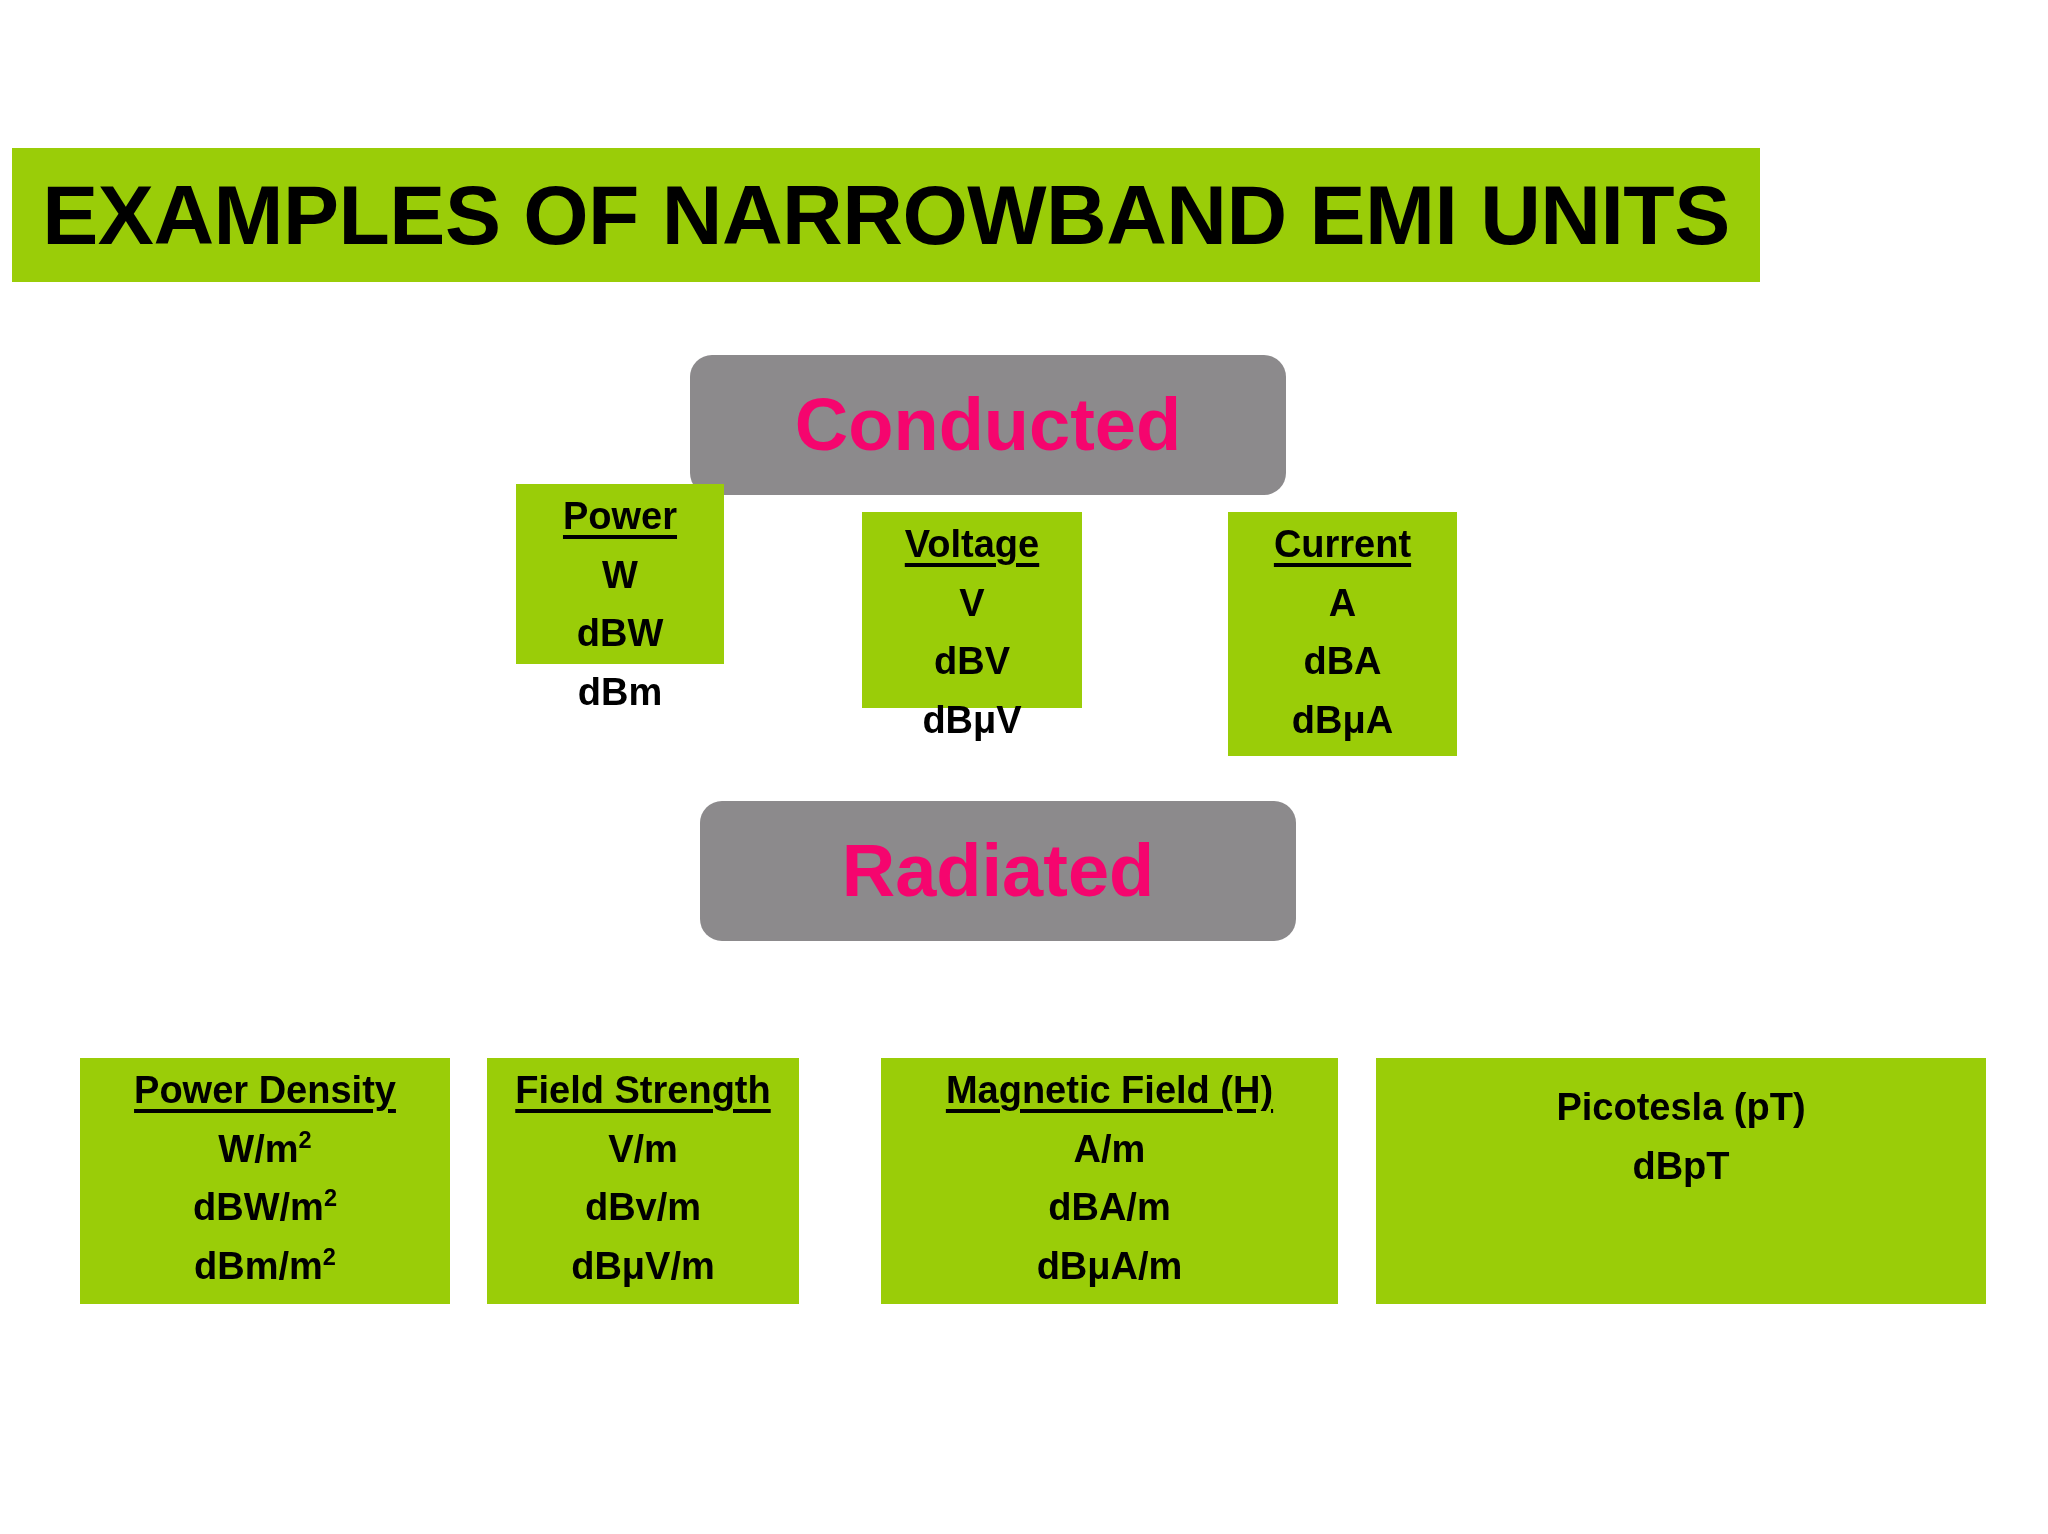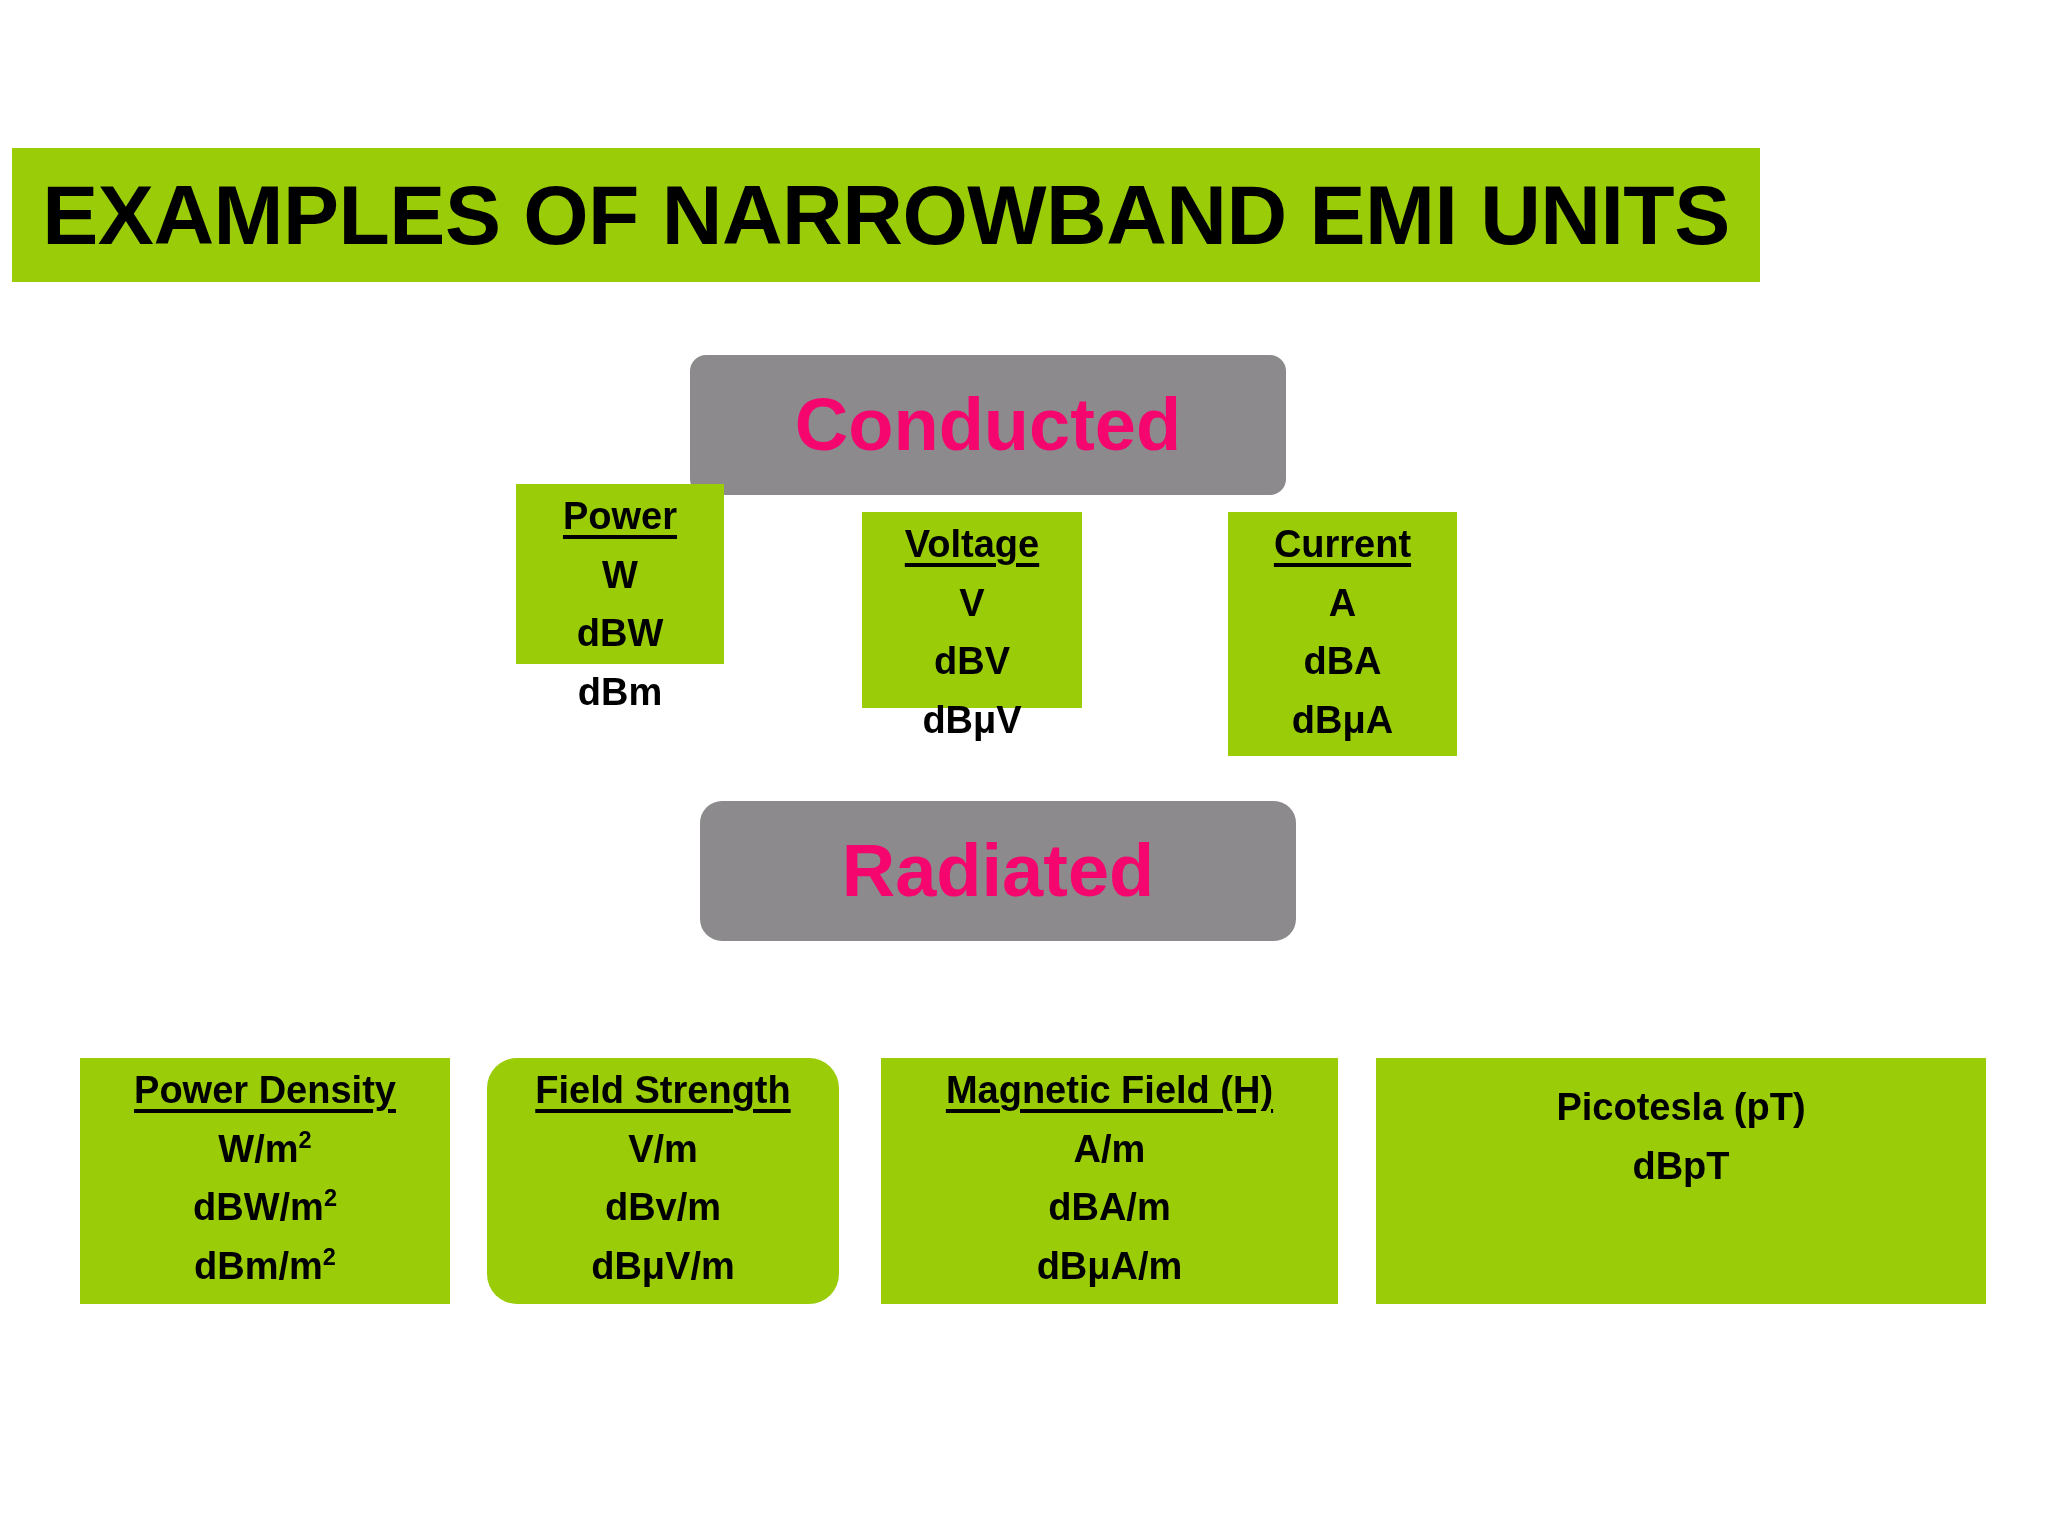--- a/index.html
+++ b/index.html
@@ -49,21 +49,20 @@
     font-size: 74px;
     font-weight: bold;
     color: #F5056E;
     line-height: 1;
   }
   #pill-conducted {
     left: 690px;
     top: 355px;
     width: 596px;
     height: 140px;
-    border-radius: 16px;
   }
   #pill-radiated {
     left: 700px;
     top: 801px;
     width: 596px;
     height: 140px;
   }
 
   
   .unit-box {
@@ -100,21 +99,21 @@
     line-height: 0;
   }
 
   
   #box-power    { left: 516px;  top: 484px;  width: 208px; height: 180px; }
   #box-voltage  { left: 862px;  top: 512px;  width: 220px; height: 196px; }
   #box-current  { left: 1228px; top: 512px;  width: 229px; height: 244px; }
 
   
   #box-power-density { left: 80px;   top: 1058px; width: 370px; height: 246px; }
-  #box-field-strength{ left: 487px;  top: 1058px; width: 352px; height: 246px; border-radius: 30px; }
+  #box-field-strength{ left: 487px;  top: 1058px; width: 312px; height: 246px; }
   #box-magnetic-field{ left: 881px;  top: 1058px; width: 457px; height: 246px; }
   #box-flux-density  { left: 1376px; top: 1058px; width: 610px; height: 246px; }
 </style>
 </head>
 <body>
 
 <div class="title-banner">
   <span class="title-text">EXAMPLES OF NARROWBAND EMI UNITS</span>
 </div>
 

